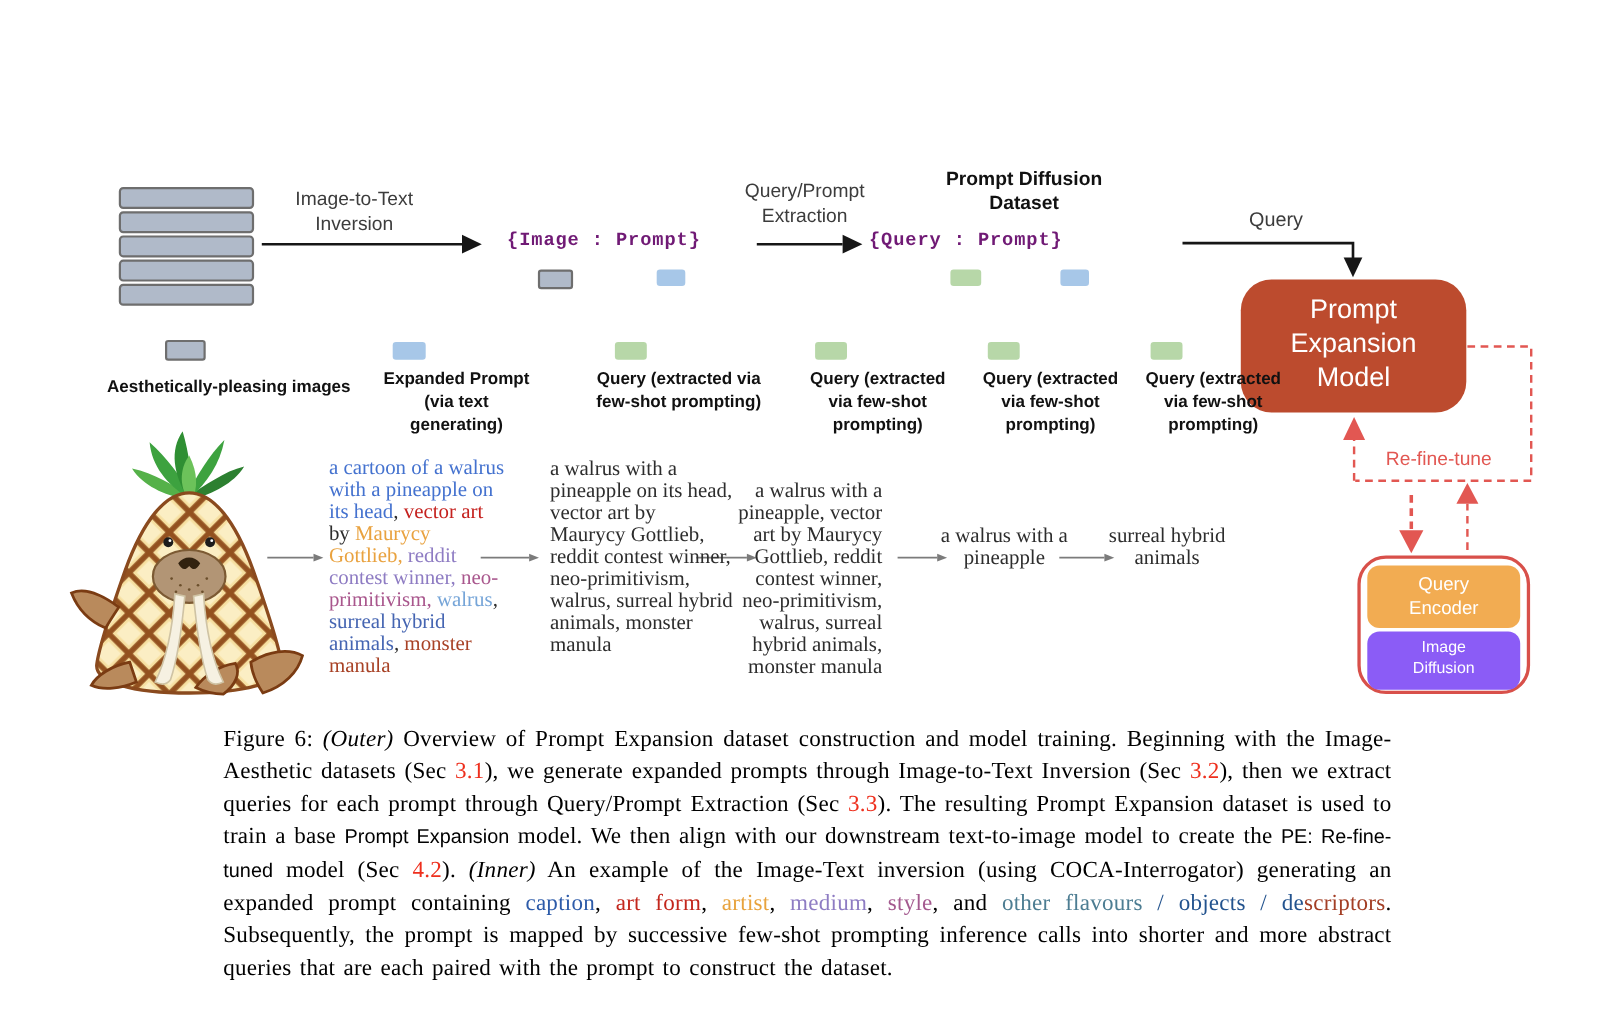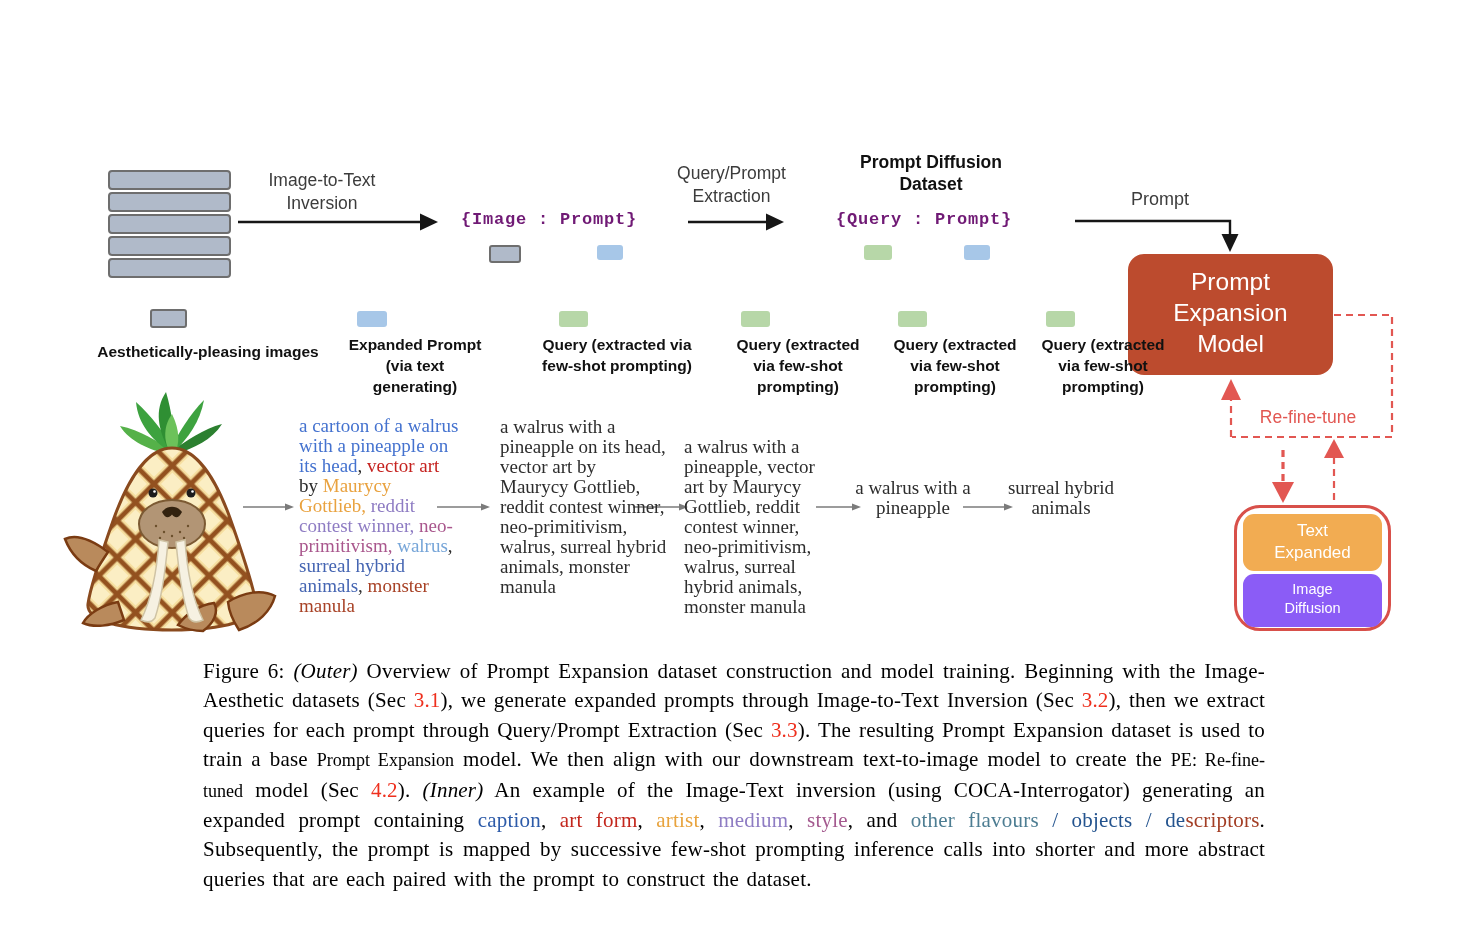--- a/index.html
+++ b/index.html
@@ -11,38 +11,38 @@
   .ctr{text-align:center;}
   .hd{font-weight:700;color:#111;font-size:17.5px;line-height:22px;}
   .lbl{font-weight:400;color:#3c3c3c;font-size:17.5px;line-height:23px;}
   .colhd{font-weight:700;color:#111;font-size:15.5px;line-height:21px;margin-left:42px;}
   .coltxt{font-weight:400;color:#2d2d2d;font-size:19px;line-height:20px;font-family:Liberation Serif, serif;}
   .monopair{font-family:"Liberation Mono","DejaVu Sans Mono",monospace;font-weight:700;
             font-size:17px;letter-spacing:0.8px;color:#701a75;white-space:nowrap;}
   .swatch{position:absolute;border-radius:3px;}
   .stack{display:flex;flex-direction:column;gap:2px;}
   .stackrow{width:119px;height:16px;background:#b0bac9;border:2.5px solid #6e6e6e;border-radius:4px;}
-  .modelbox{background:#bc4b2e;border-radius:16px;color:#fff;}
+  .modelbox{background:#bc4b2e;border-radius:28px;color:#fff;}
   .modelbox .inner{width:140px;margin:12px auto 0;text-align:center;font-size:24.5px;line-height:31px;}
   .refl{color:#e25752;font-size:17.5px;}
   .ttibox{background:#fff;border:3.5px solid #d8504a;border-radius:26px;box-sizing:border-box;padding:6px;}
   .encbox{background:#f2ac52;border-radius:11px;color:#fff;text-align:center;padding-top:6px;box-sizing:border-box;height:57px;}
   .encbox span{display:block;width:90px;margin:0 auto;font-size:17px;line-height:22px;}
   .difbox{background:#8b5cf6;border-radius:11px;color:#fff;text-align:center;margin-top:3px;padding-top:6px;box-sizing:border-box;height:53px;}
   .difbox span{display:block;width:74px;margin:0 auto;font-size:14.5px;line-height:19px;}
   .caption{
     position:absolute;left:203px;top:657px;width:1062px;
     font-family:"Liberation Serif","DejaVu Serif",serif;
     font-size:21px;line-height:29.4px;color:#000;text-align:justify;
     letter-spacing:0.2px;word-spacing:2px;
   }
   
   .s-italic{font-style:italic}
   .s-ref{color:#ee2f1d}
-  .s-mono{font-family:Liberation Serif, serif;font-size:0.86em;letter-spacing:0;margin-top:24px;}
+  .s-mono{font-family:Liberation Sans, sans-serif;font-size:0.86em;letter-spacing:0;margin-top:24px;}
   .s-cblue{color:#2d5ba9}
   .s-cred{color:#c3271d}
   .s-corange{color:#e8a33d}
   .s-clpurple{color:#8e7cc3}
   .s-cplum{color:#a45a8f}
   .s-cteal{color:#4d7d92}
   .s-cnavy{color:#23538e}
   .s-cbrick{color:#a33e25}
   .s-pblue{color:#4472cf}
   .s-pred{color:#c5221f}
@@ -99,41 +99,41 @@
   <div class="abs stack" style="left:108px;top:170px;">
     <div class="stackrow"></div>
     <div class="stackrow"></div>
     <div class="stackrow"></div>
     <div class="stackrow"></div>
     <div class="stackrow"></div>
   </div>
 
   <div class="abs ctr lbl" style="left:664px;top:162px;width:135px;">Query/Prompt Extraction</div>
   <div class="abs ctr lbl" style="left:252px;top:169px;width:140px;">Image-to-Text Inversion</div>
-  <div class="abs ctr lbl" style="left:1120px;top:188px;width:80px;font-size:18px;">Prompt</div>
+  <div class="abs ctr lbl" style="left:1120px;top:188px;width:80px;font-size:18px;">Query</div>
 
   <div class="abs monopair" style="left:461px;top:210px;">{Image : Prompt}</div>
-  <div class="abs monopair" style="left:836px;top:210px;text-align:center;">{Query : Prompt}</div>
+  <div class="abs monopair" style="left:790px;top:210px;text-align:center;">{Query : Prompt}</div>
 
   <div class="swatch" style="left:489px;top:245px;width:28px;height:14px;background:#b0bac9;border:2.5px solid #6e6e6e;"></div>
   <div class="swatch" style="left:597px;top:245px;width:26px;height:15px;background:#a7c7e8;"></div>
   <div class="swatch" style="left:864px;top:245px;width:28px;height:15px;background:#b7d7a8;"></div>
   <div class="swatch" style="left:964px;top:245px;width:26px;height:15px;background:#a7c7e8;"></div>
 
   <div class="abs ctr hd" style="left:836px;top:151px;width:190px;">Prompt Diffusion Dataset</div>
 
   <div class="abs modelbox" style="left:1128px;top:254px;width:205px;height:121px;">
     <div class="inner">Prompt Expansion Model</div>
   </div>
 
   <div class="abs ctr refl" style="left:1243px;top:407px;width:130px;">Re-fine-tune</div>
 
   <div class="abs ttibox" style="left:1234px;top:505px;width:157px;height:126px;">
     <div class="encbox">
-      <span>Text Expanded</span>
+      <span>Query Encoder</span>
     </div>
     <div class="difbox">
       <span>Image Diffusion</span>
     </div>
   </div>
 
   <div class="swatch" style="left:150px;top:309px;width:33px;height:15px;background:#b0bac9;border:2.5px solid #6e6e6e;"></div>
   <div class="swatch" style="left:357px;top:311px;width:30px;height:16px;background:#a7c7e8;"></div>
   <div class="swatch" style="left:559px;top:311px;width:29px;height:16px;background:#b7d7a8;"></div>
   <div class="swatch" style="left:741px;top:311px;width:29px;height:16px;background:#b7d7a8;"></div>
@@ -190,19 +190,19 @@
           <circle cx="98" cy="146" r="1.2"></circle>
         <circle cx="122" cy="146" r="1.2"></circle>
       </g>
       <path d="M97,148 C95,178 90,206 79,228 C85,231 90,230 93,226 C101,202 104,172 106,150 Z" fill="#f6f1e2" stroke="#cfc3a4" stroke-width="1.5"></path>
       <path d="M123,148 C125,178 130,206 141,228 C135,231 130,230 127,226 C119,202 116,172 114,150 Z" fill="#f6f1e2" stroke="#cfc3a4" stroke-width="1.5"></path>
     </g>
   </svg>
 
   <div class="abs coltxt" style="left:299px;top:416px;width:162px;"><span class="s-pblue">a cartoon of a walrus with a pineapple on its head</span><span class="s-pblack">, </span><span class="s-pred">vector art</span><span class="s-pblack"> by </span><span class="s-porange">Maurycy Gottlieb,</span><span class="s-pblack"> </span><span class="s-plpurple">reddit contest winner,</span><span class="s-pblack"> </span><span class="s-pplum">neo-primitivism,</span><span class="s-pblack"> </span><span class="s-plblue">walrus</span><span class="s-pblack">, </span><span class="s-pdblue">surreal hybrid animals</span><span class="s-pblack">, </span><span class="s-pbrick">monster manula</span></div>
   <div class="abs coltxt" style="left:500px;top:417px;width:168px;">a walrus with a pineapple on its head, vector art by Maurycy Gottlieb, reddit contest winner, neo-primitivism, walrus, surreal hybrid animals, monster manula</div>
-  <div class="abs coltxt" style="left:684px;top:437px;width:138px;">a walrus with a pineapple, vector art by Maurycy Gottlieb, reddit contest winner, neo-primitivism, walrus, surreal hybrid animals, monster manula</div>
+  <div class="abs coltxt" style="left:664px;top:437px;width:138px;text-align:right;">a walrus with a pineapple, vector art by Maurycy Gottlieb, reddit contest winner, neo-primitivism, walrus, surreal hybrid animals, monster manula</div>
   <div class="abs ctr coltxt" style="left:848px;top:478px;width:130px;">a walrus with a pineapple</div>
   <div class="abs ctr coltxt" style="left:996px;top:478px;width:130px;">surreal hybrid animals</div>
 
   <div class="caption"><span>Figure 6: </span><span class="s-italic">(Outer)</span><span> Overview of Prompt Expansion dataset construction and model training. Beginning with the Image-Aesthetic datasets (Sec </span><span class="s-ref">3.1</span><span>), we generate expanded prompts through Image-to-Text Inversion (Sec </span><span class="s-ref">3.2</span><span>), then we extract queries for each prompt through Query/Prompt Extraction (Sec </span><span class="s-ref">3.3</span><span>). The resulting Prompt Expansion dataset is used to train a base </span><span class="s-mono">Prompt Expansion</span><span> model. We then align with our downstream text-to-image model to create the </span><span class="s-mono">PE: Re-fine-tuned</span><span> model (Sec </span><span class="s-ref">4.2</span><span>). </span><span class="s-italic">(Inner)</span><span> An example of the Image-Text inversion (using COCA-Interrogator) generating an expanded prompt containing </span><span class="s-cblue">caption</span><span>, </span><span class="s-cred">art form</span><span>, </span><span class="s-corange">artist</span><span>, </span><span class="s-clpurple">medium</span><span>, </span><span class="s-cplum">style</span><span>, and </span><span class="s-cteal">other flavours</span><span class="s-cnavy"> / objects / </span><span class="s-cnavy">de</span><span class="s-cbrick">scriptors</span><span>. Subsequently, the prompt is mapped by successive few-shot prompting inference calls into shorter and more abstract queries that are each paired with the prompt to construct the dataset.</span></div>
 
 </div>
 
 </body></html>

